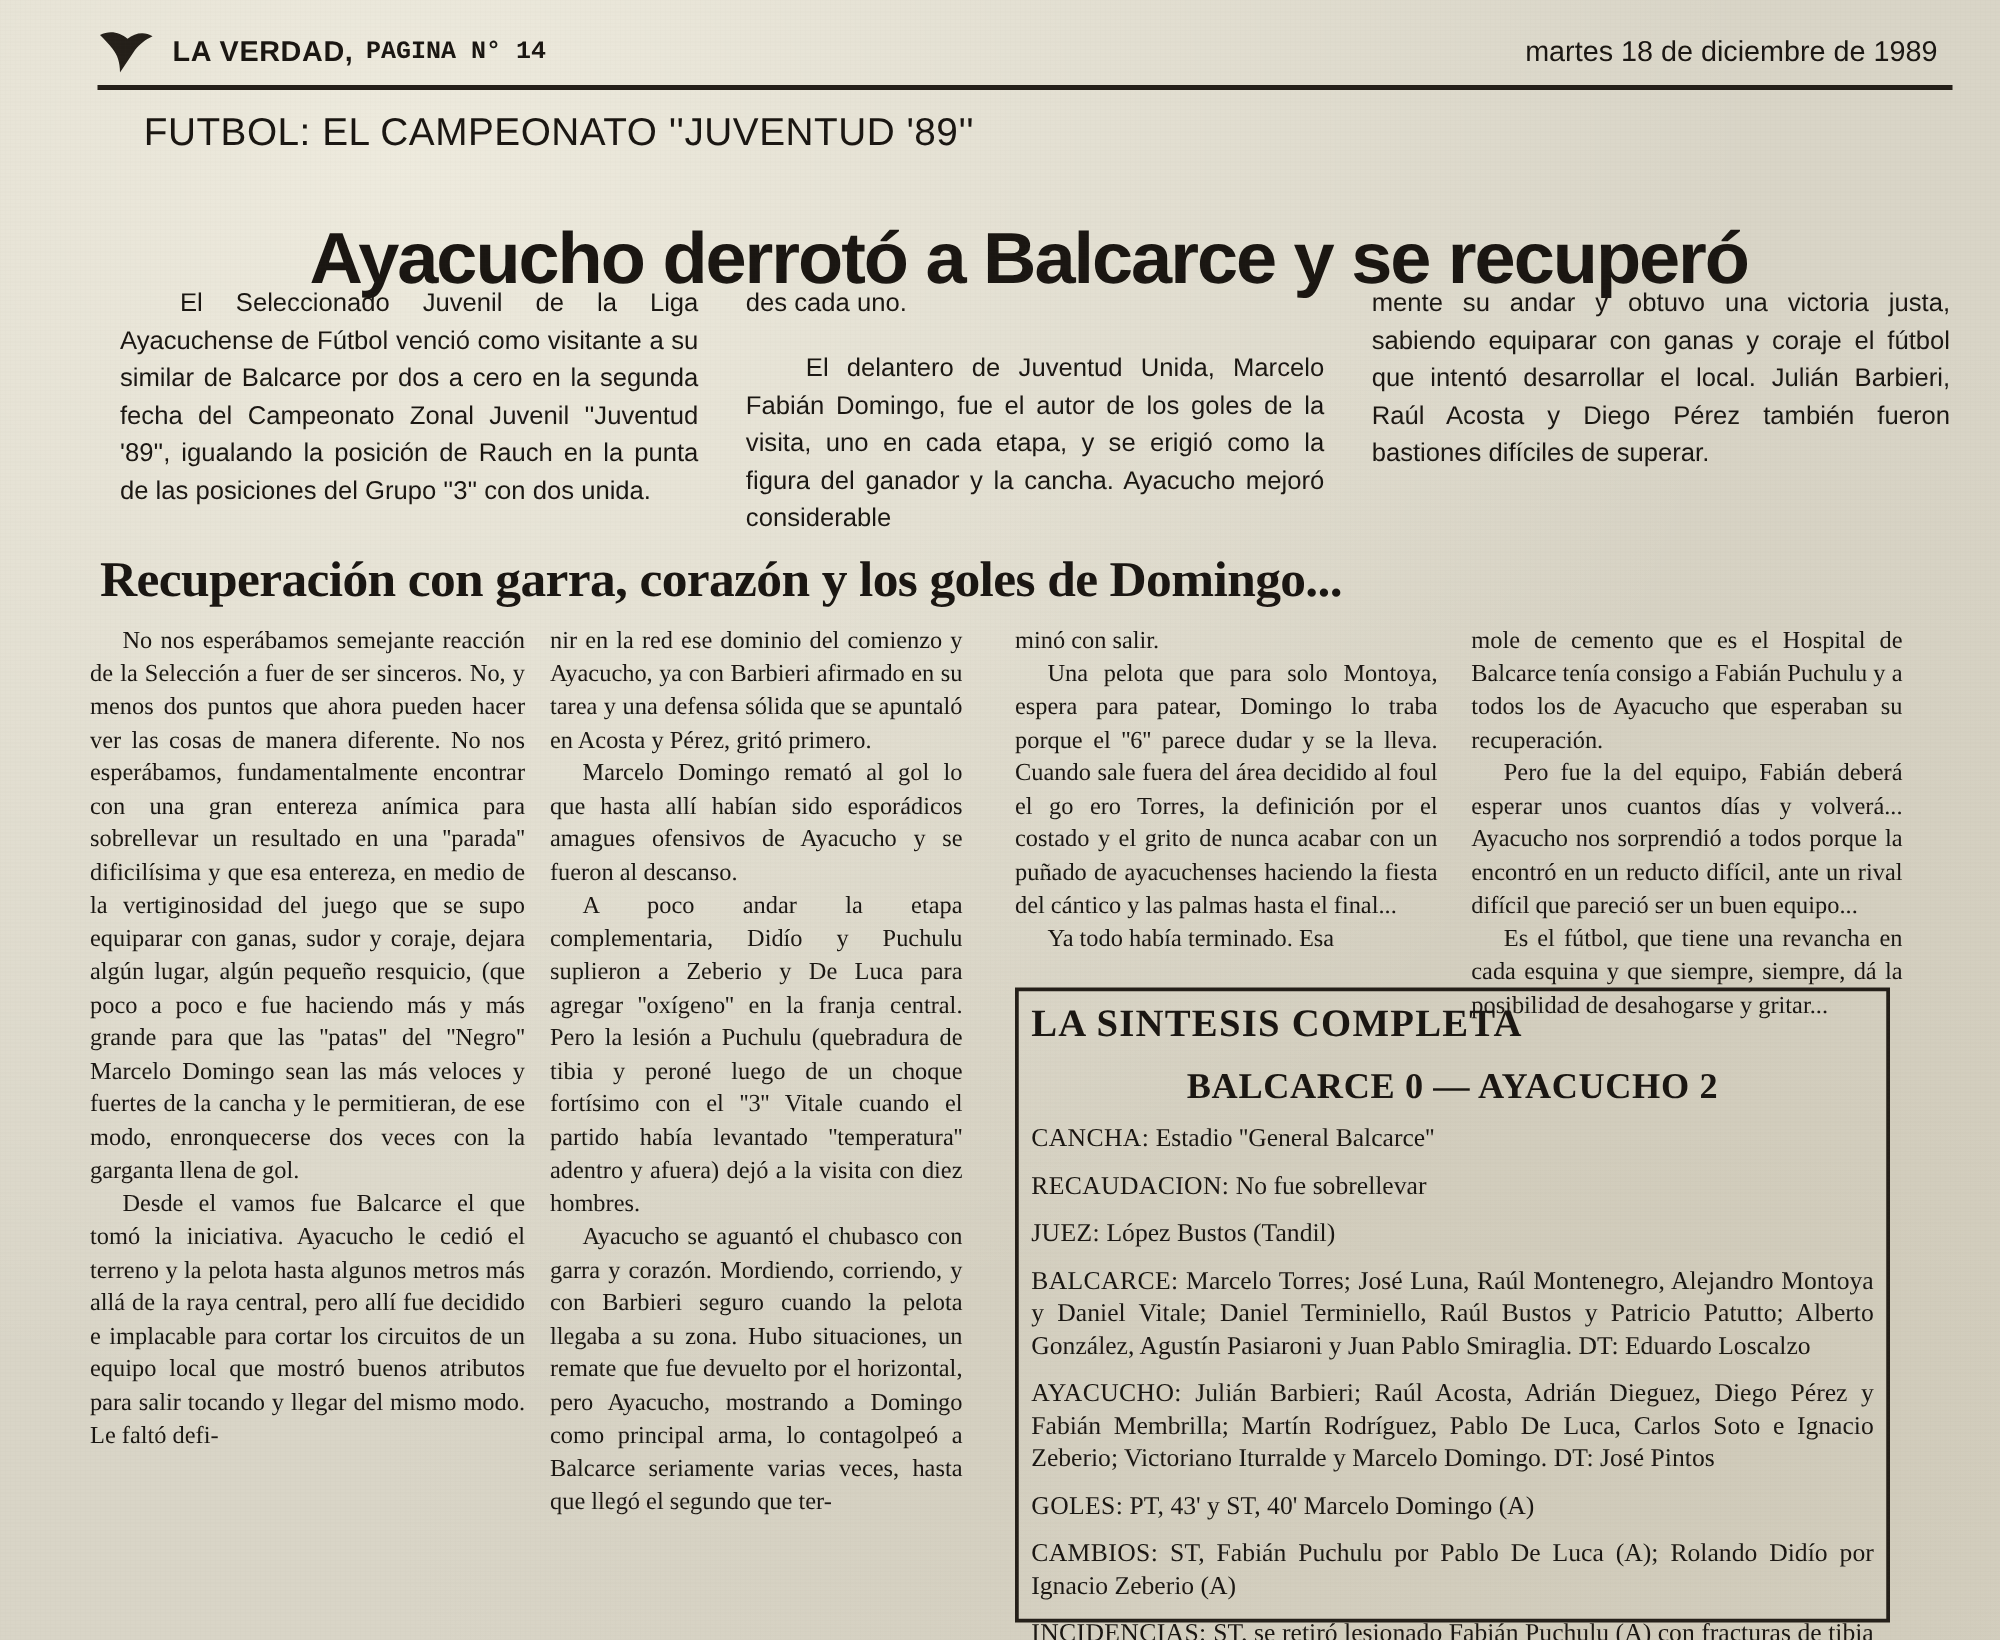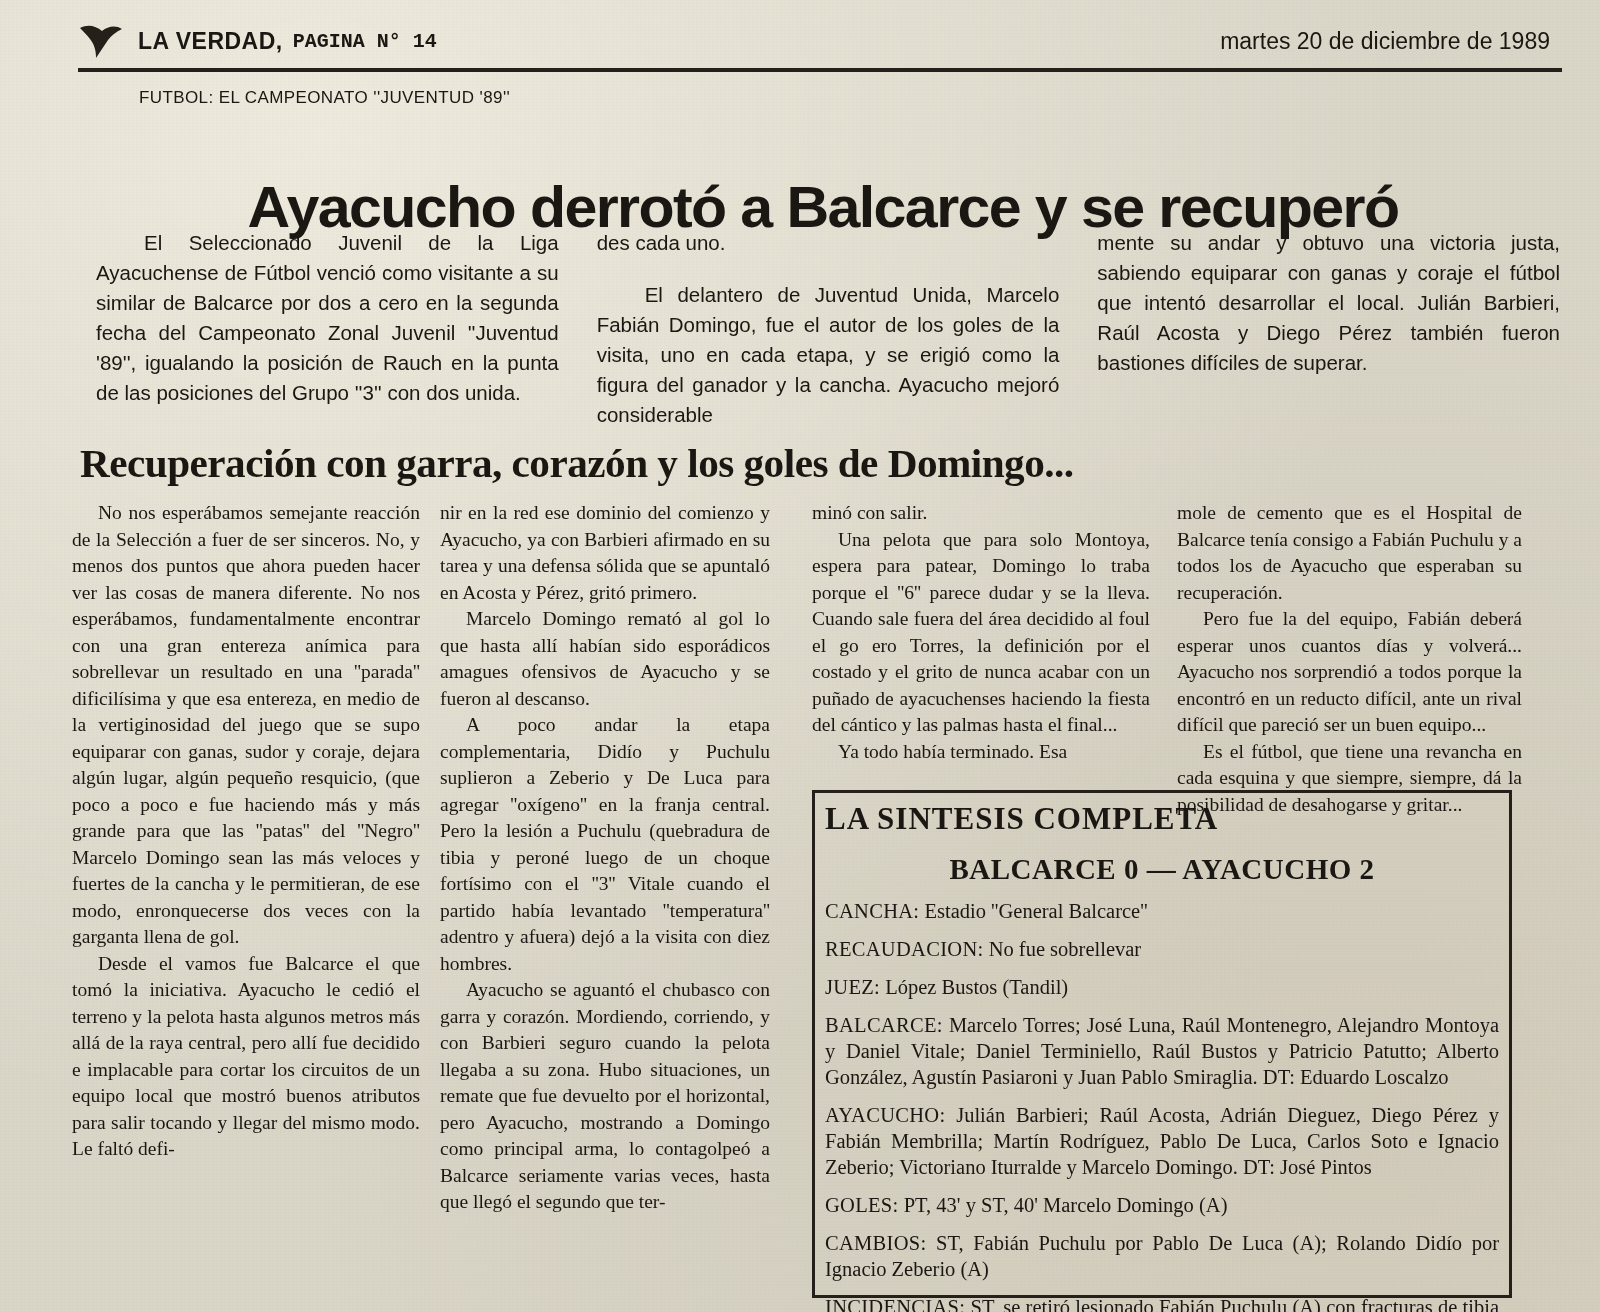--- a/index.html
+++ b/index.html
@@ -74,23 +74,22 @@
     top: 68px;
     height: 4px;
     background: #241f19;
   }
 
   
   .kicker {
     position: absolute;
     left: 115px; top: 88px;
     font-family: "Liberation Sans", sans-serif;
-    font-size: 17px;
+    font-size: 31px;
     letter-spacing: .4px;
-    margin-left: 24px;
   }
   .headline {
     position: absolute;
     left: 86px; right: 40px; top: 134px;
     font-family: "Liberation Sans", sans-serif;
     font-weight: bold;
     font-size: 58px;
     letter-spacing: -1.6px;
     white-space: nowrap;
     text-align: center;
@@ -183,21 +182,21 @@
 <body>
 
 <div class="page">
 
   <div class="masthead">
     <svg class="logo-bird" viewBox="0 0 46 38">
       <path d="M2 6 C10 2, 18 4, 24 9 C30 4, 38 3, 44 7 C38 10, 34 13, 30 18 C26 24, 22 30, 18 36 C18 28, 16 22, 12 17 C9 13, 5 9, 2 6 Z" fill="#241f19"></path>
     </svg>
     <span class="paper-name">LA VERDAD,</span>
     <span class="page-no">PAGINA N° 14</span>
-    <span class="masthead-date">martes 20 de diciembre de 1989</span>
+    <span class="masthead-date">martes 18 de diciembre de 1989</span>
   </div>
   <div class="rule-top"></div>
 
   <div class="kicker">FUTBOL: EL CAMPEONATO ''JUVENTUD '89''</div>
 
   <h1 class="headline">Ayacucho derrotó a Balcarce y se recuperó</h1>
 
   <div class="lead">
     <div class="col">
       <p class="indent">El Seleccionado Juvenil de la Liga Ayacuchense de Fútbol venció como visitante a su similar de Balcarce por dos a cero en la segunda fecha del Campeonato Zonal Juvenil ''Juventud '89'', igualando la posición de Rauch en la punta de las posiciones del Grupo ''3'' con dos unida.</p>

